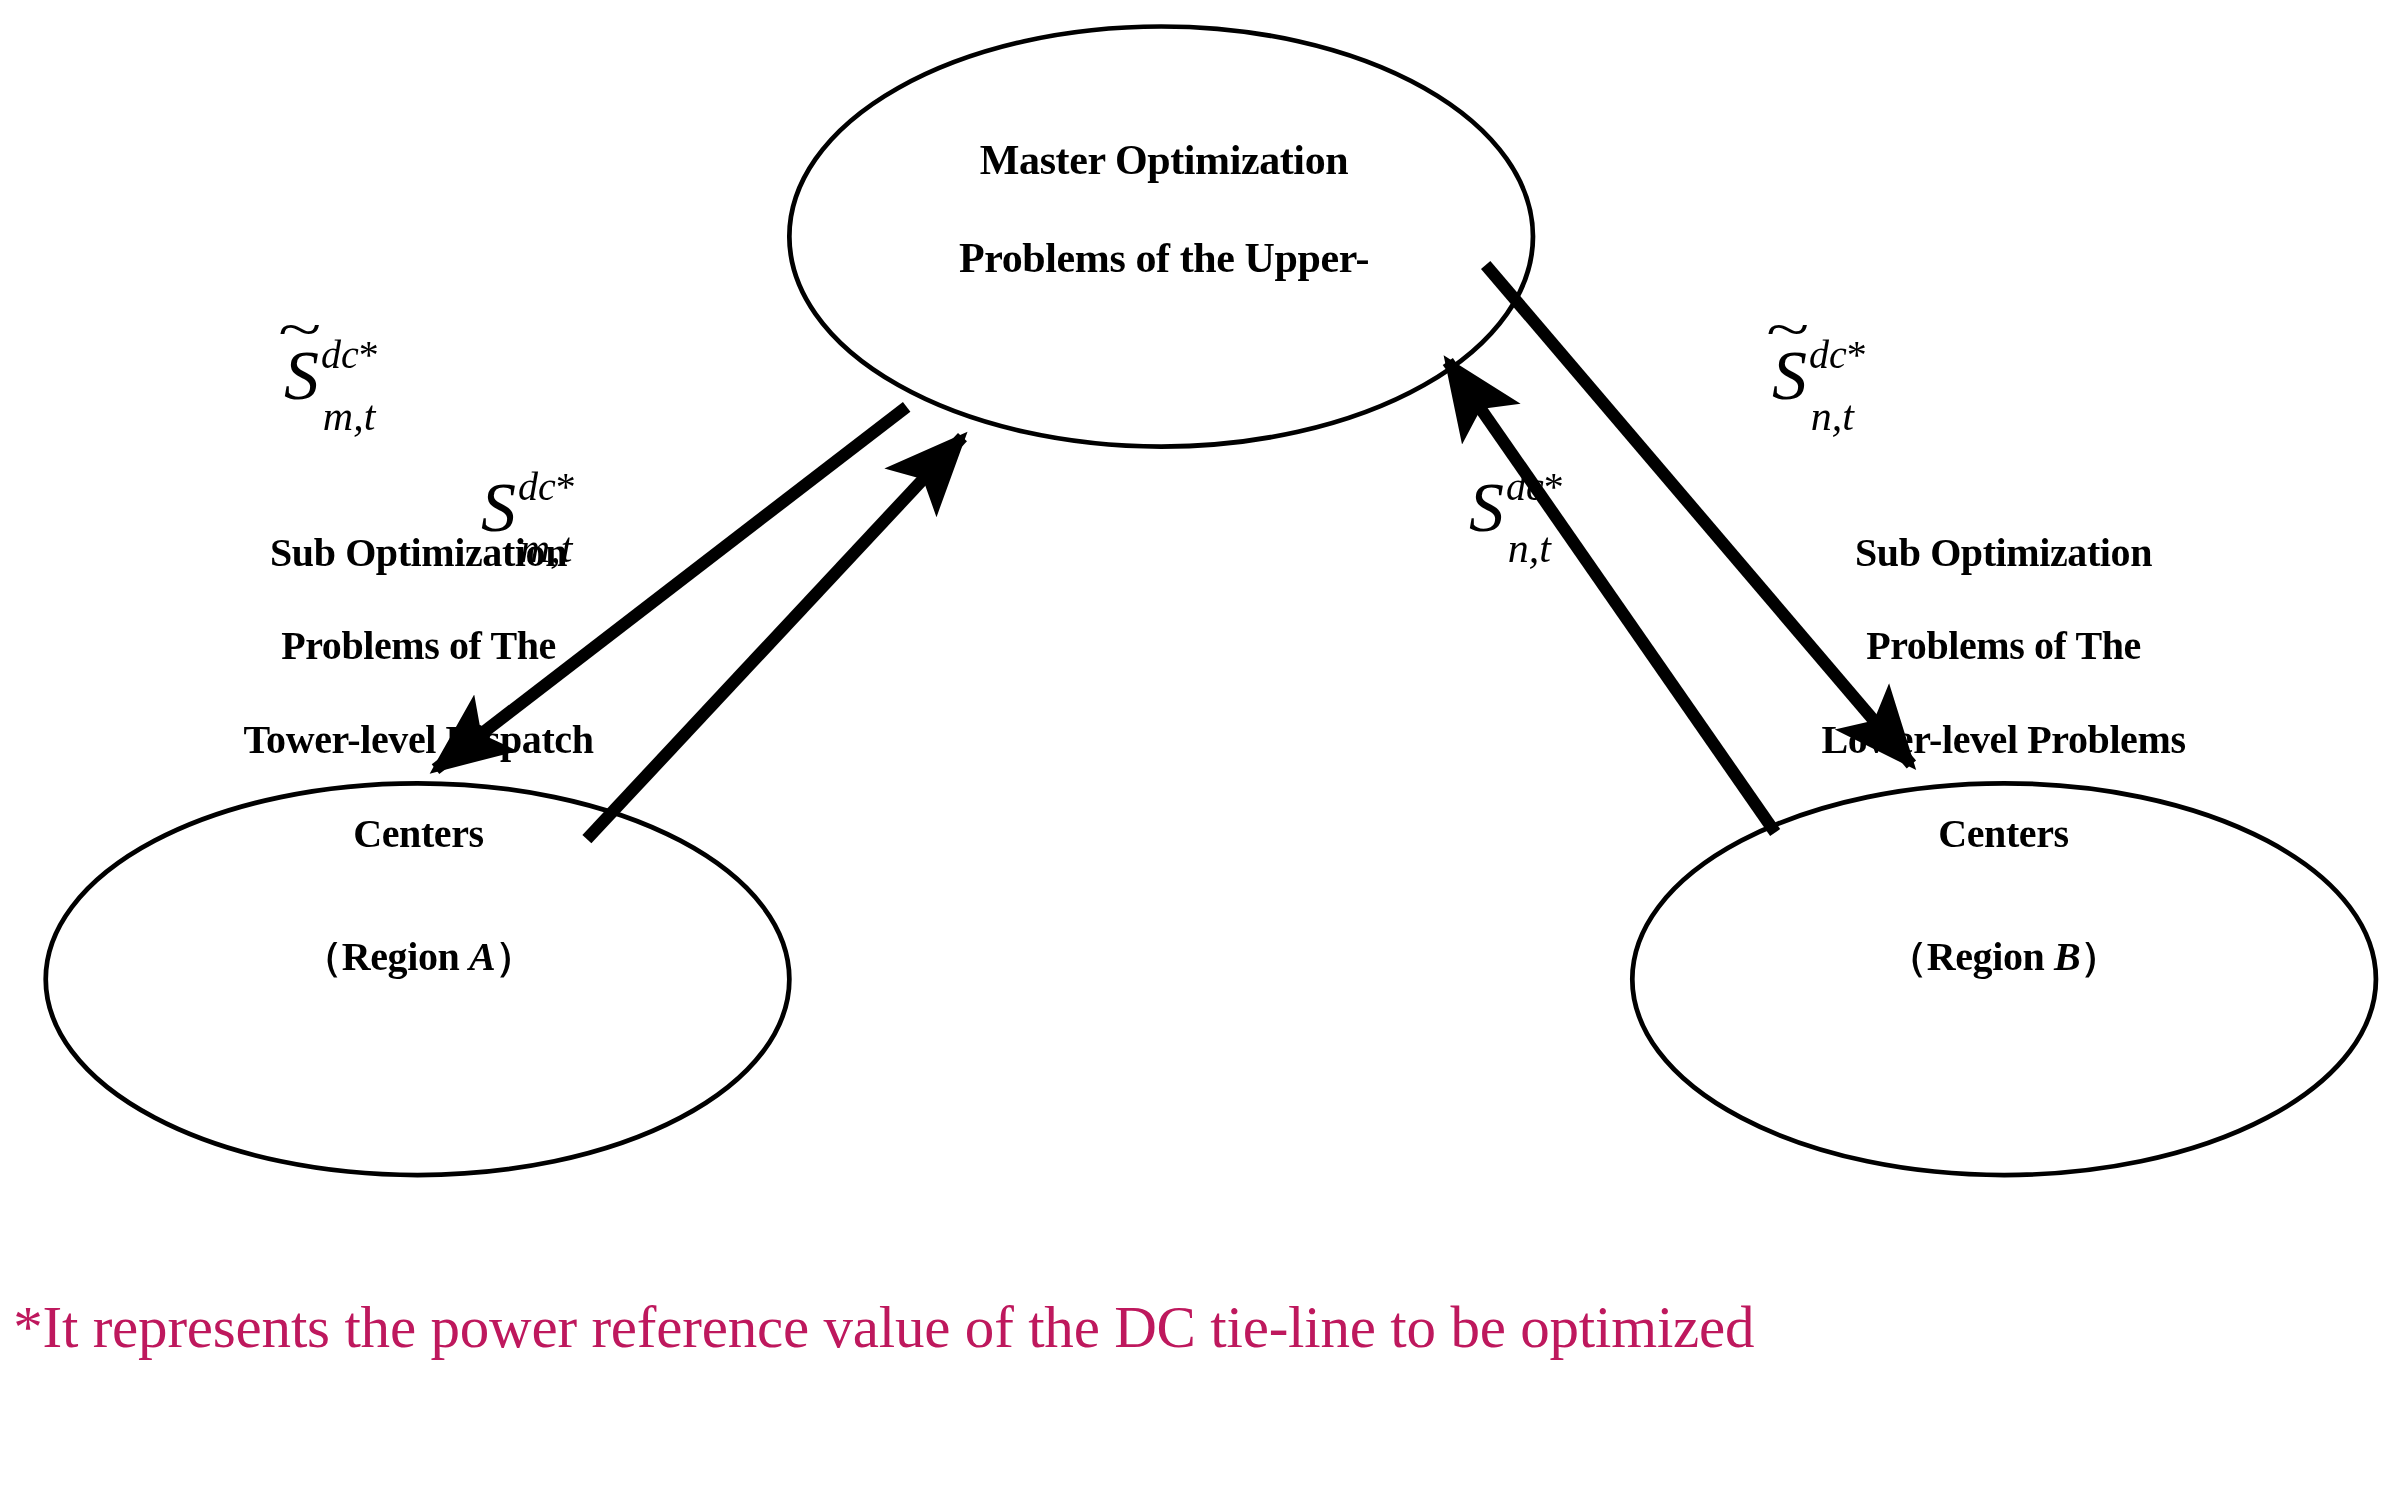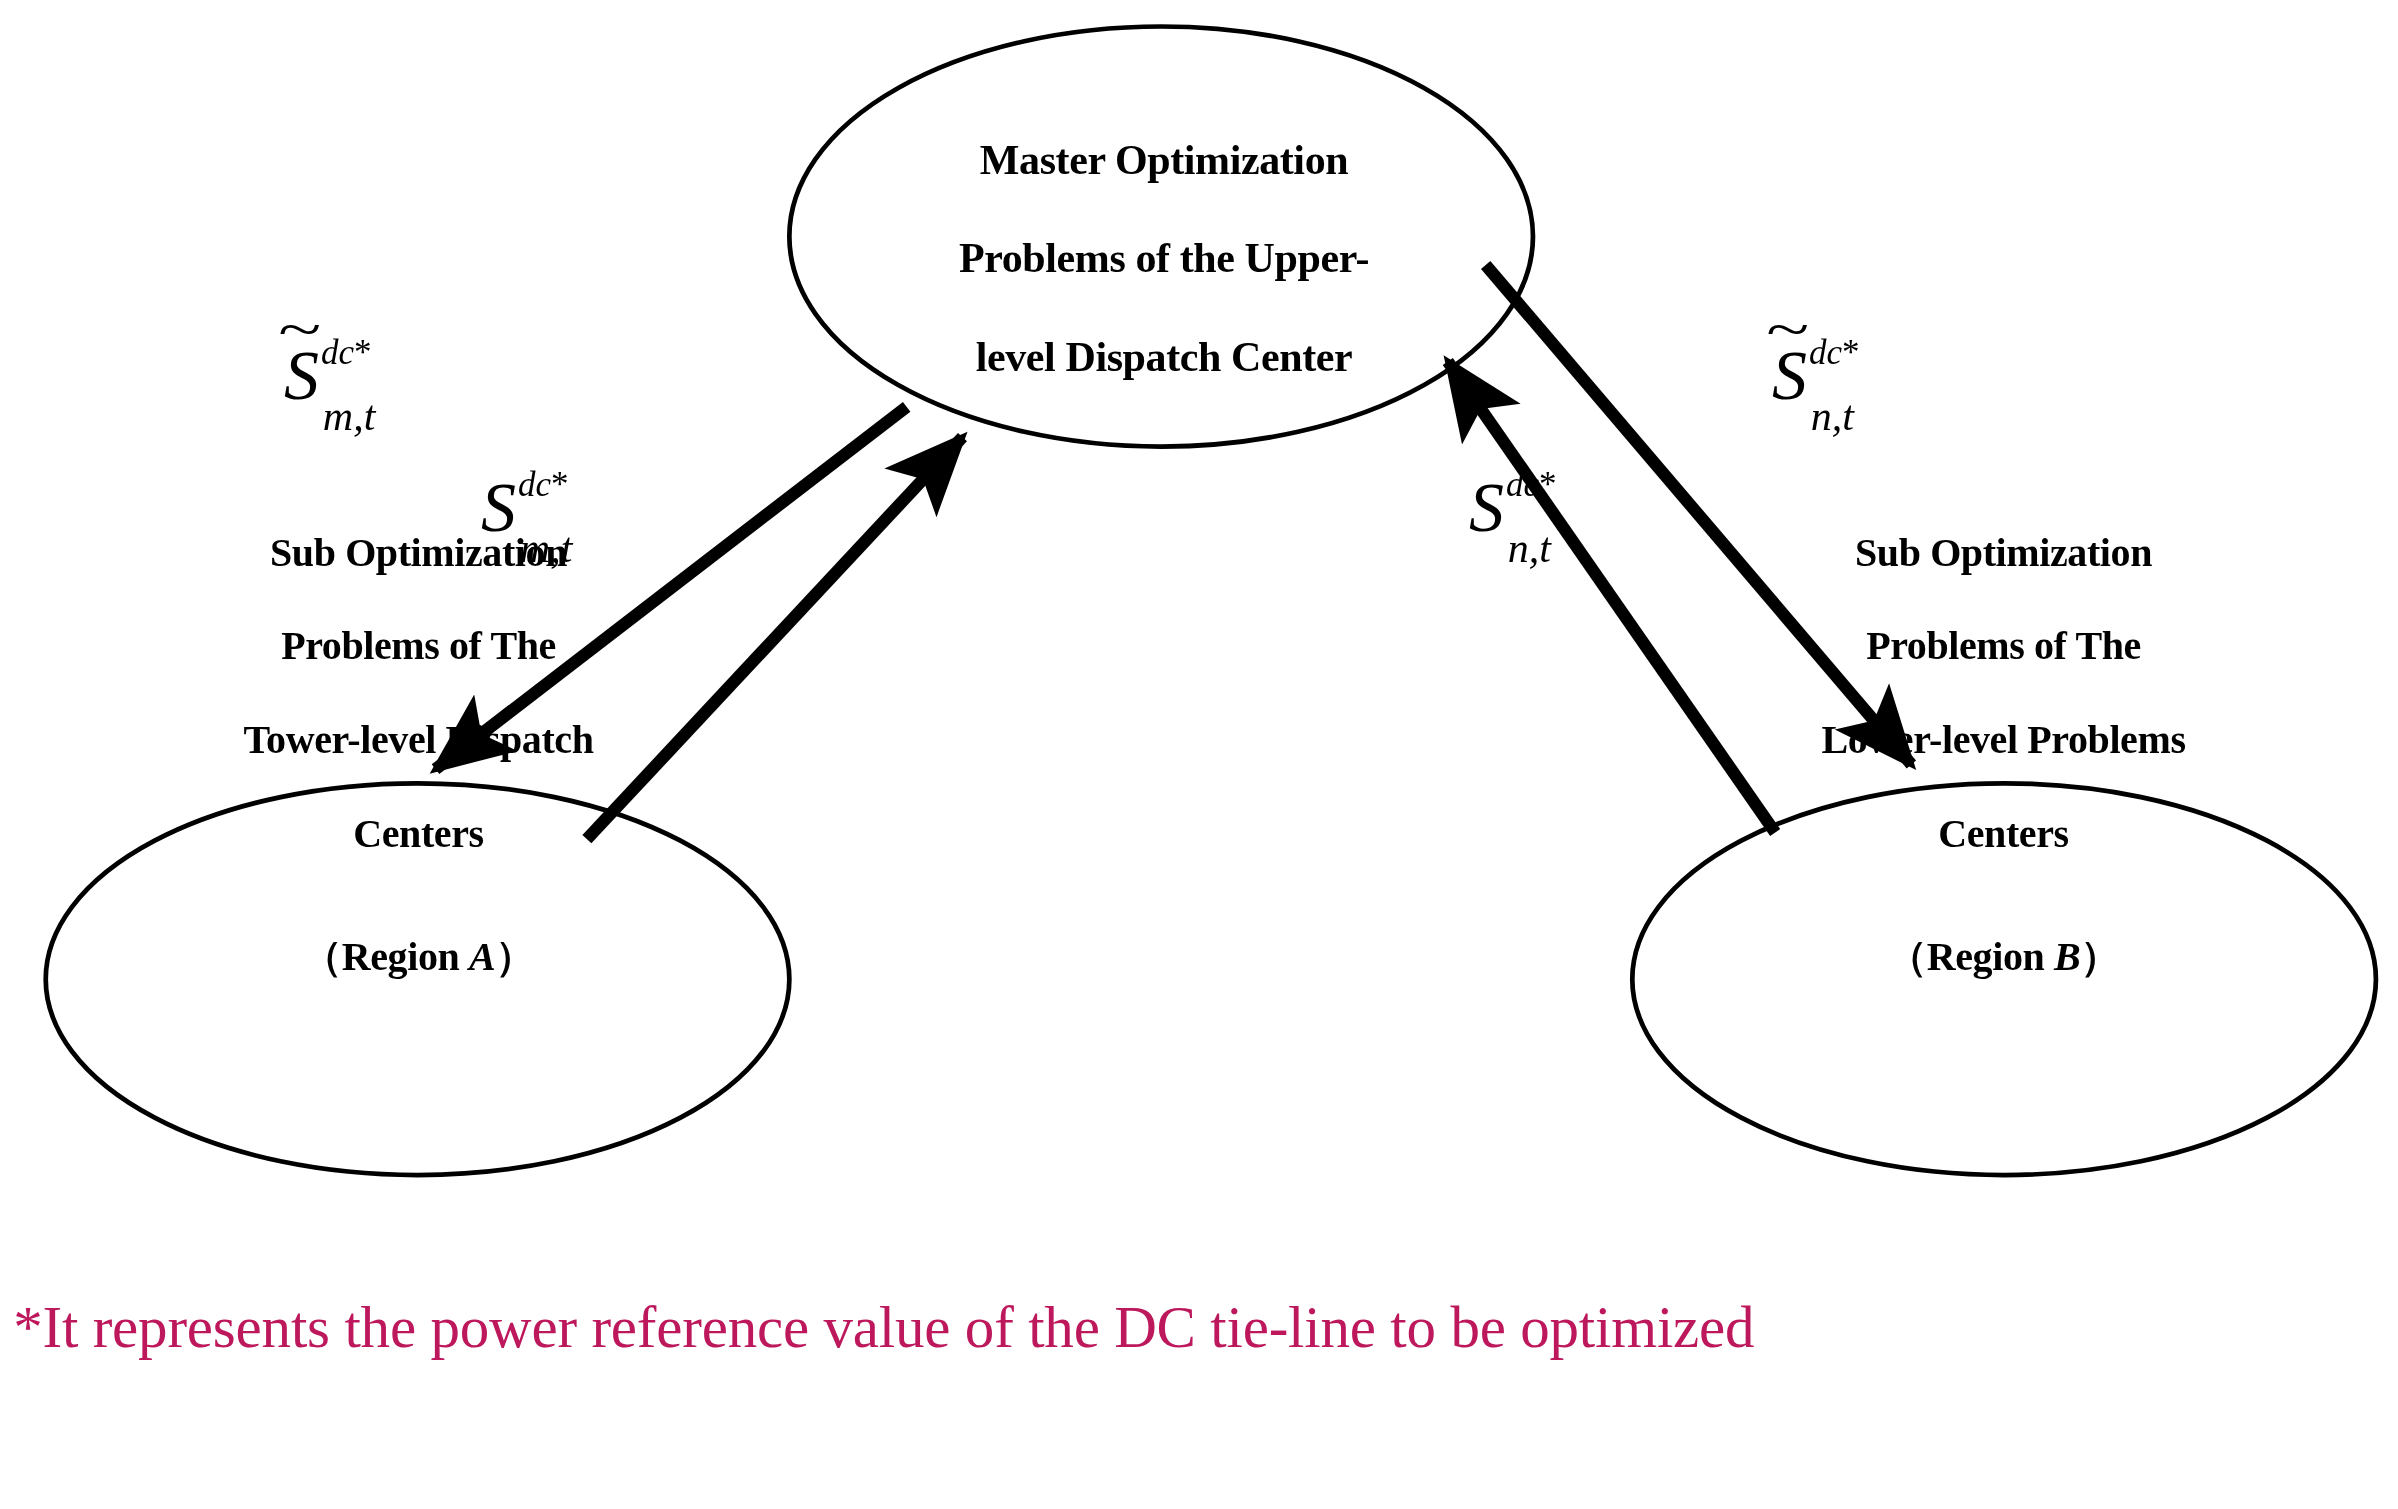--- a/index.html
+++ b/index.html
@@ -80,21 +80,21 @@
   .math-scripts {
     display: inline-block;
     position: relative;
     vertical-align: baseline;
     width: 0;
   }
   .math-sup {
     position: absolute;
     left: 1.9px;
     top: -64px;
-    font-size: 35px;
+    font-size: 40px;
     white-space: nowrap;
   }
   .math-sub {
     position: absolute;
     left: 3.8px;
     top: -3.8px;
     font-size: 42px;
     white-space: nowrap;
     text-align: center;
   }
@@ -142,21 +142,20 @@
     <line x1="620" y1="887" x2="1017" y2="462" stroke="#000000" stroke-width="13" marker-end="url(#arrowhead)"></line>
 
     <line x1="1570" y1="280" x2="2020" y2="808" stroke="#000000" stroke-width="13" marker-end="url(#arrowhead)"></line>
 
     <line x1="1876" y1="880" x2="1530" y2="382" stroke="#000000" stroke-width="13" marker-end="url(#arrowhead)"></line>
   </svg>
 
   <div class="node-label" id="master-label">
     <div>Master Optimization</div>
     <div>Problems of the Upper-</div>
-    <div>level Dispatch Center</div>
   </div>
 
   <div class="node-label" id="sub-a-label">
     <div>Sub Optimization</div>
     <div>Problems of The</div>
     <div>Tower-level Dispatch</div>
     <div>Centers</div>
     <div class="region-line"><span>（Region </span><span class="region-letter">A</span><span>）</span></div>
   </div>
 

